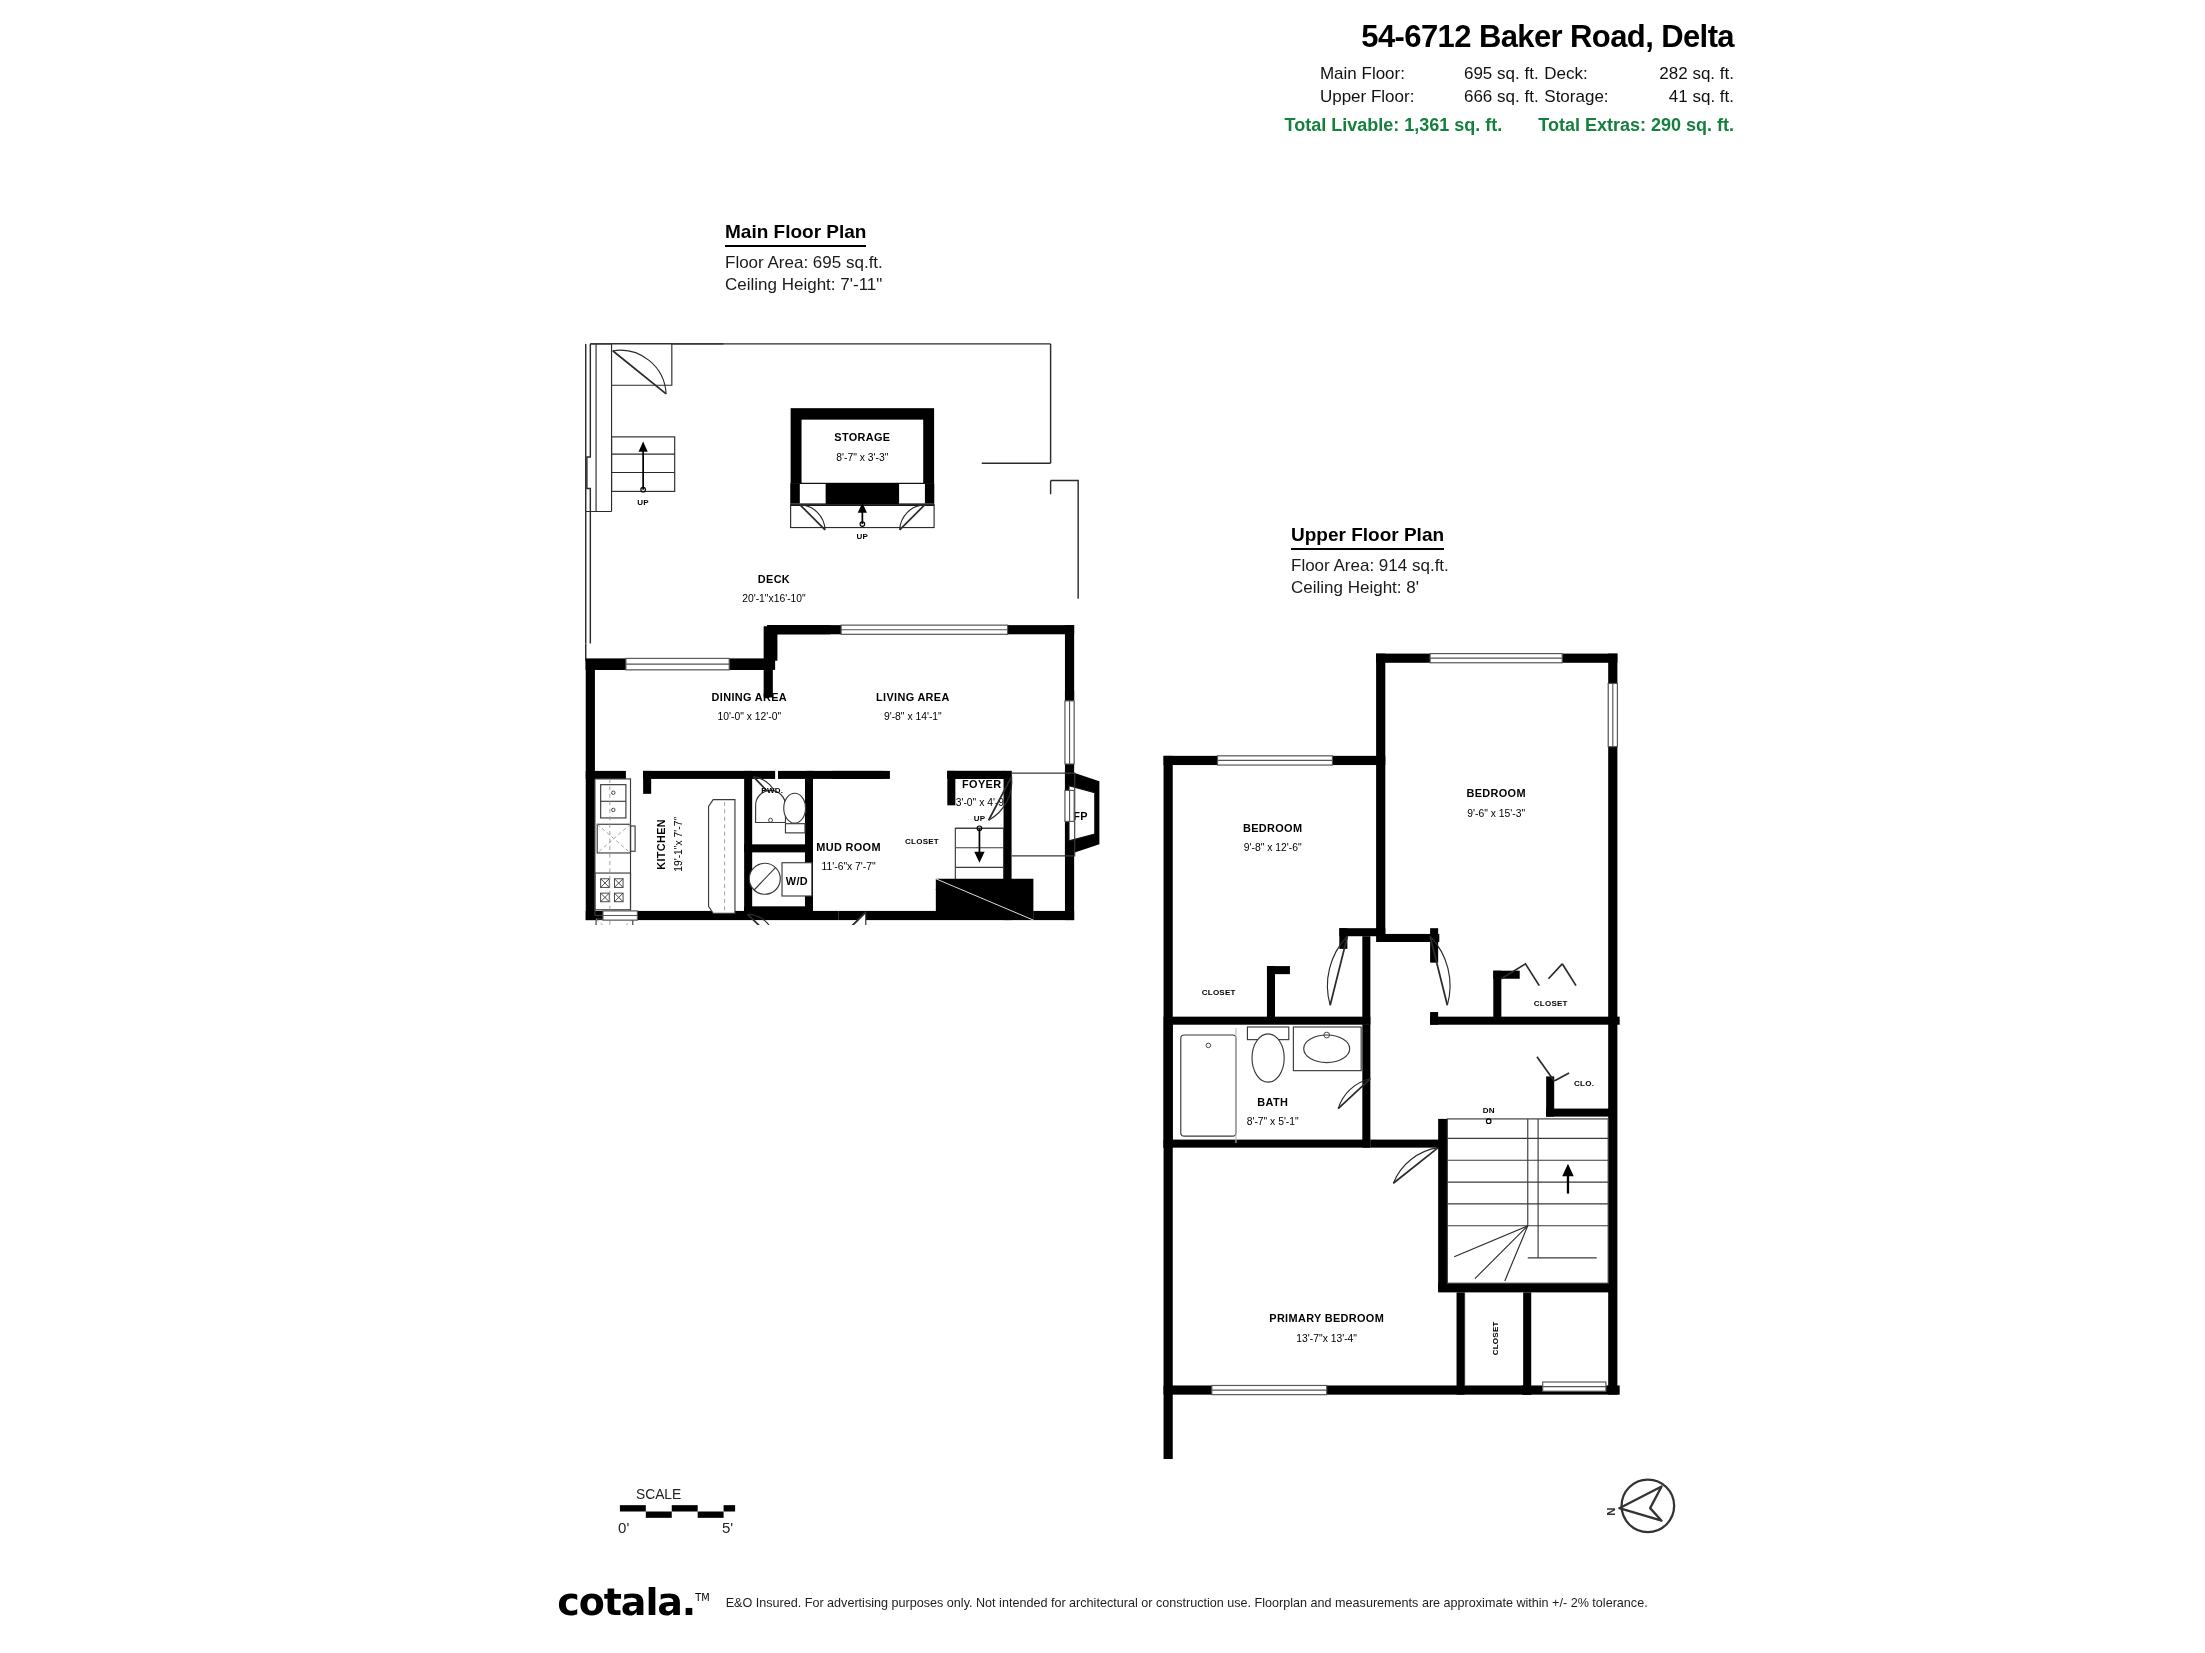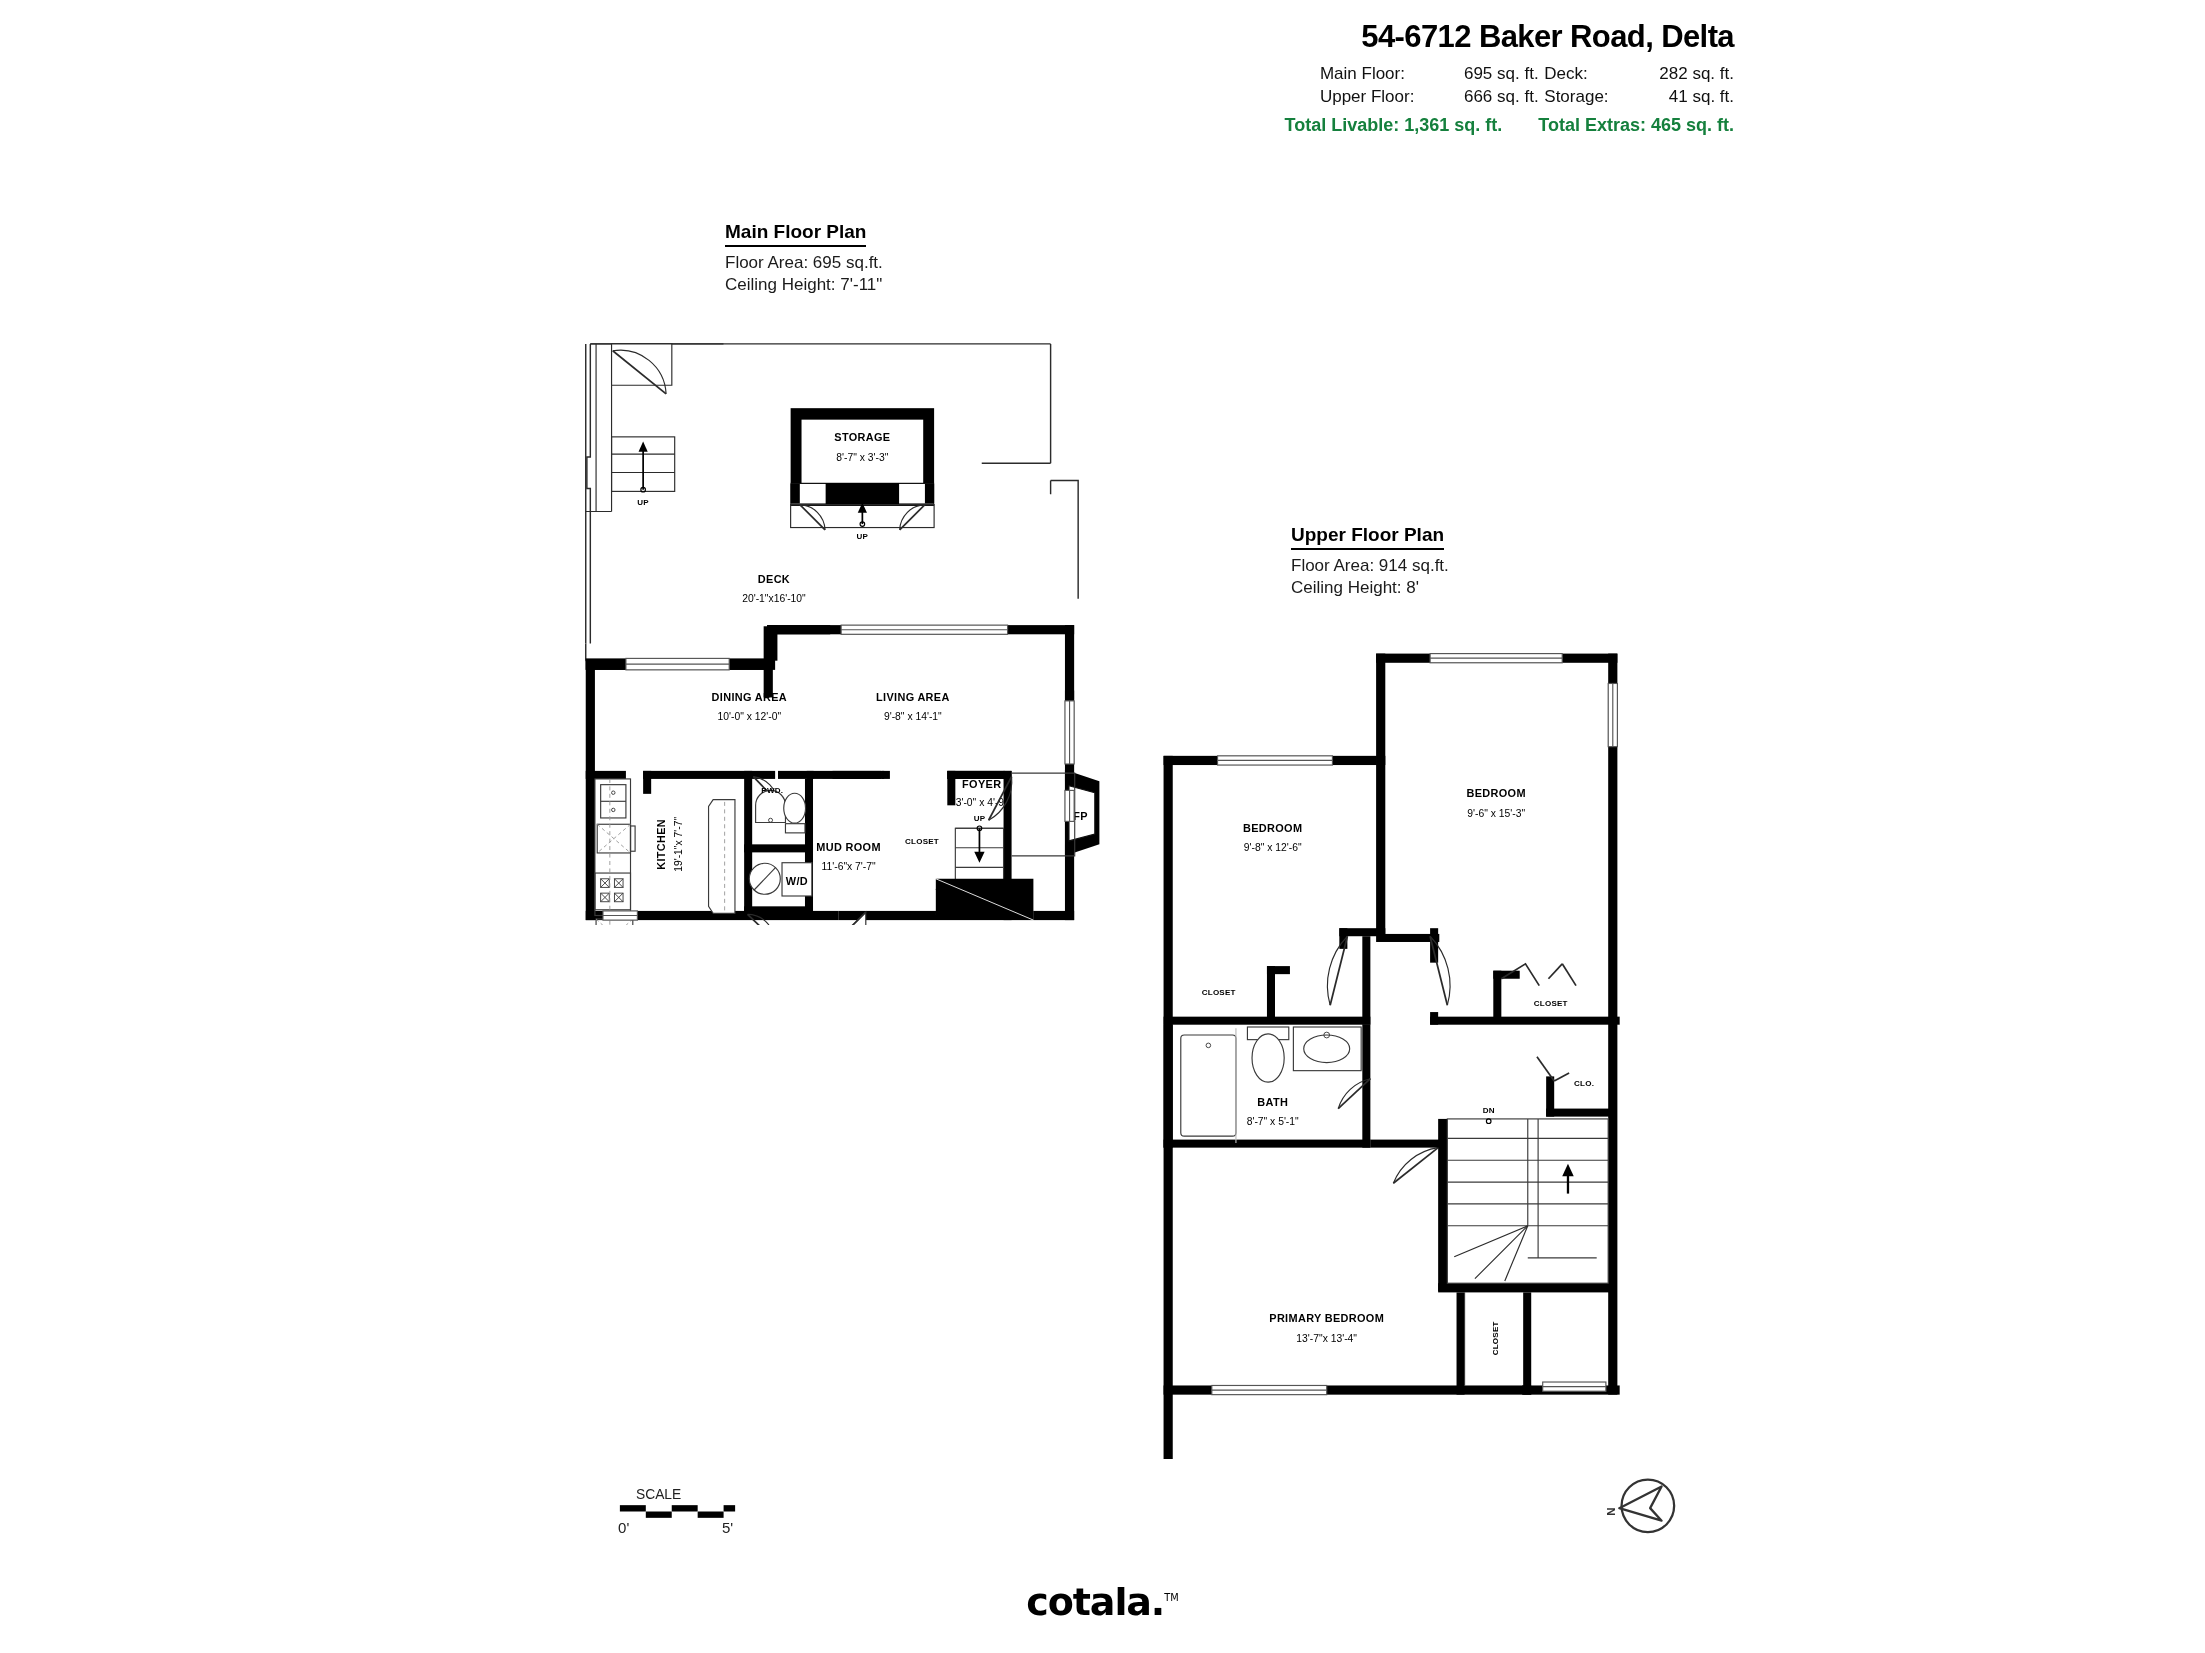--- a/index.html
+++ b/index.html
@@ -88,21 +88,21 @@
       <div class="lbl">Deck:</div>
       <div class="val">282 sq. ft.</div>
 
       <div class="lbl">Upper Floor:</div>
       <div class="val">666 sq. ft.</div>
       <div class="lbl">Storage:</div>
       <div class="val">41 sq. ft.</div>
     </div>
     <div id="totals-row">
       <div>Total Livable: 1,361 sq. ft.</div>
-      <div>Total Extras: 465 sq. ft.</div>
+      <div>Total Extras: 290 sq. ft.</div>
     </div>
   </div>
 
   <div class="plan-title-block" id="main-title-block">
     <div class="plan-title">Main Floor Plan</div>
     <div class="plan-sub">Floor Area: 695 sq.ft.</div>
     <div class="plan-sub">Ceiling Height: 7'-11"</div>
   </div>
 
   <div class="plan-title-block" id="upper-title-block">
@@ -521,16 +521,17 @@
       <circle cx="80" cy="68" r="46" fill="none" stroke="#333" stroke-width="4"></circle>
       <path d="M30,72 L104,34 L84,72 L104,94 Z" fill="none" stroke="#333" stroke-width="4" stroke-linejoin="round"></path>
       <text x="22" y="78" text-anchor="middle" transform="rotate(-90 22 78)" style="font-size:20px;font-weight:bold;fill:#333;">N</text>
     </svg>
   </div>
 
   <div id="footer">
     <div id="brand-logo">
       <span>cotala.</span><span id="brand-tm">TM</span>
     </div>
+    <div id="disclaimer">E&amp;O Insured. For advertising purposes only. Not intended for architectural or construction use. Floorplan and measurements are approximate within +/- 2% tolerance.</div>
   </div>
 
 </div>
 
 
 </body></html>

